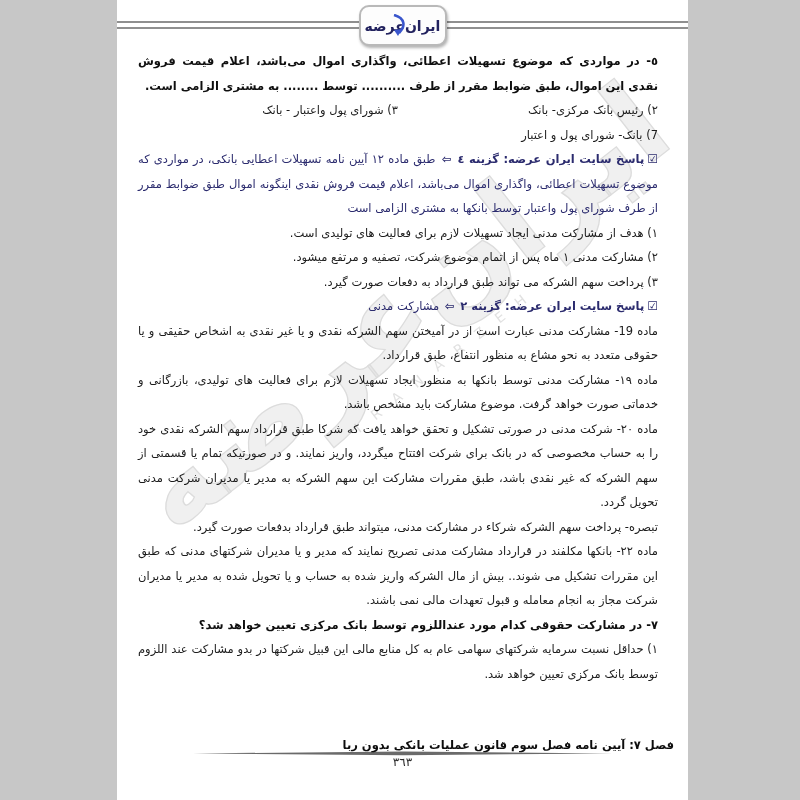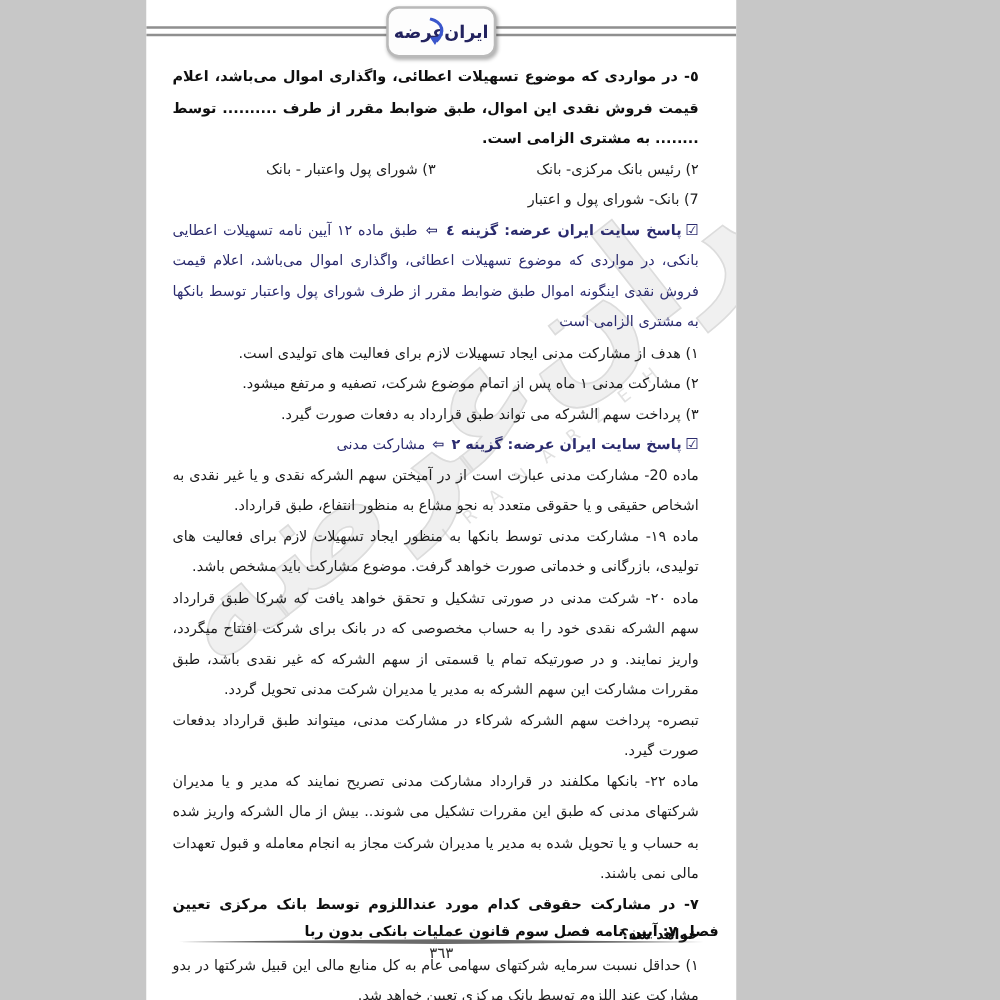--- a/index.html
+++ b/index.html
@@ -2,21 +2,21 @@
 <html lang="fa"><head>
 <meta charset="utf-8">
 <style>
   html,body{margin:0;padding:0;}
   body{
     width:800px;height:800px;position:relative;overflow:hidden;
     background:#c7c7c7;
     font-family:"DejaVu Sans",sans-serif;
   }
   .page{
-    position:absolute;left:117px;top:0;width:472px;height:800px;
+    position:absolute;left:117px;top:0;width:571px;height:800px;
     background:#ffffff;overflow:hidden;
   }
   
   .header-rule{
     position:absolute;top:21px;left:0;right:0;height:4px;
     border-top:2px solid #8f8f8f;border-bottom:2px solid #8f8f8f;z-index:1;
   }
   .logo-badge{
     position:absolute;top:5px;left:50%;transform:translateX(-50%);
     width:84px;height:37px;background:#fdfdfd;
@@ -88,21 +88,21 @@
       <div class="opt">٣) شورای پول واعتبار - بانک</div>
       <div class="opt">7) بانک- شورای پول و اعتبار</div>
     </div>
     <p class="answer"><span class="chk">☑</span><span class="lead">پاسخ سایت ایران عرضه: گزینه ٤</span> <span class="arr">⇦</span> <span>طبق ماده ١٢ آیین نامه تسهیلات اعطایی بانکی، در مواردی که موضوع تسهیلات اعطائی، واگذاری اموال می‌باشد، اعلام قیمت فروش نقدی اینگونه اموال طبق ضوابط مقرر از طرف شورای پول واعتبار توسط بانکها به مشتری الزامی است</span></p>
 
     <p>١) هدف از مشارکت مدنی ایجاد تسهیلات لازم برای فعالیت های تولیدی است.</p>
     <p>٢) مشارکت مدنی ١ ماه پس از اتمام موضوع شرکت، تصفیه و مرتفع میشود.</p>
     <p>٣) پرداخت سهم الشرکه می تواند طبق قرارداد به دفعات صورت گیرد.</p>
     <p class="answer"><span class="chk">☑</span><span class="lead">پاسخ سایت ایران عرضه: گزینه ٢</span> <span class="arr">⇦</span> <span>مشارکت مدنی</span></p>
 
-    <p><span>ماده 20-</span> <span>مشارکت مدنی عبارت است از در آمیختن سهم الشرکه نقدی و یا غیر نقدی به اشخاص حقیقی و یا حقوقی متعدد به نحو مشاع به منظور انتفاع، طبق قرارداد.</span></p>
+    <p><span>ماده 19-</span> <span>مشارکت مدنی عبارت است از در آمیختن سهم الشرکه نقدی و یا غیر نقدی به اشخاص حقیقی و یا حقوقی متعدد به نحو مشاع به منظور انتفاع، طبق قرارداد.</span></p>
     <p><span>ماده ١٩-</span> <span>مشارکت مدنی توسط بانکها به منظور ایجاد تسهیلات لازم برای فعالیت های تولیدی، بازرگانی و خدماتی صورت خواهد گرفت. موضوع مشارکت باید مشخص باشد.</span></p>
     <p><span>ماده ٢٠-</span> <span>شرکت مدنی در صورتی تشکیل و تحقق خواهد یافت که شرکا طبق قرارداد سهم الشرکه نقدی خود را به حساب مخصوصی که در بانک برای شرکت افتتاح میگردد، واریز نمایند. و در صورتیکه تمام یا قسمتی از سهم الشرکه که غیر نقدی باشد، طبق مقررات مشارکت این سهم الشرکه به مدیر یا مدیران شرکت مدنی تحویل گردد.</span></p>
     <p><span>تبصره-</span> <span>پرداخت سهم الشرکه شرکاء در مشارکت مدنی، میتواند طبق قرارداد بدفعات صورت گیرد.</span></p>
     <p><span>ماده ٢٢-</span> <span>بانکها مکلفند در قرارداد مشارکت مدنی تصریح نمایند که مدیر و یا مدیران شرکتهای مدنی که طبق این مقررات تشکیل می شوند.. بیش از مال الشرکه واریز شده به حساب و یا تحویل شده به مدیر یا مدیران شرکت مجاز به انجام معامله و قبول تعهدات مالی نمی باشند.</span></p>
 
     <p class="q"><span>٧-</span> <span>در مشارکت حقوقی کدام مورد عنداللزوم توسط بانک مرکزی تعیین خواهد شد؟</span></p>
     <p>١) حداقل نسبت سرمایه شرکتهای سهامی عام به کل منابع مالی این قبیل شرکتها در بدو مشارکت عند اللزوم توسط بانک مرکزی تعیین خواهد شد.</p>
 
   </div>
 

